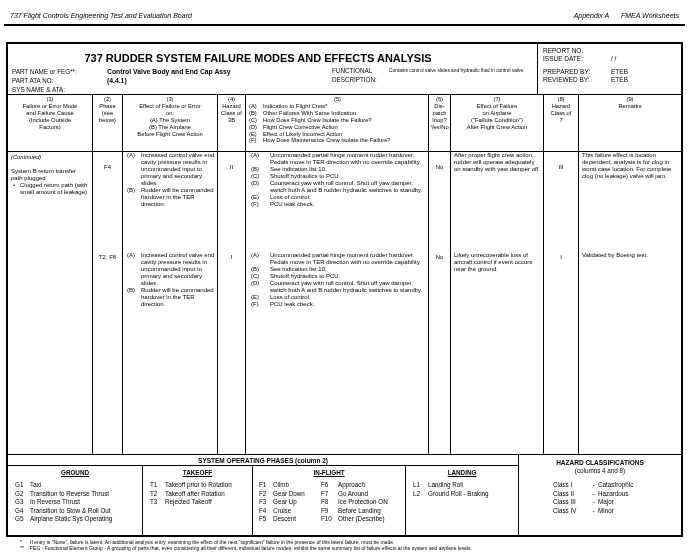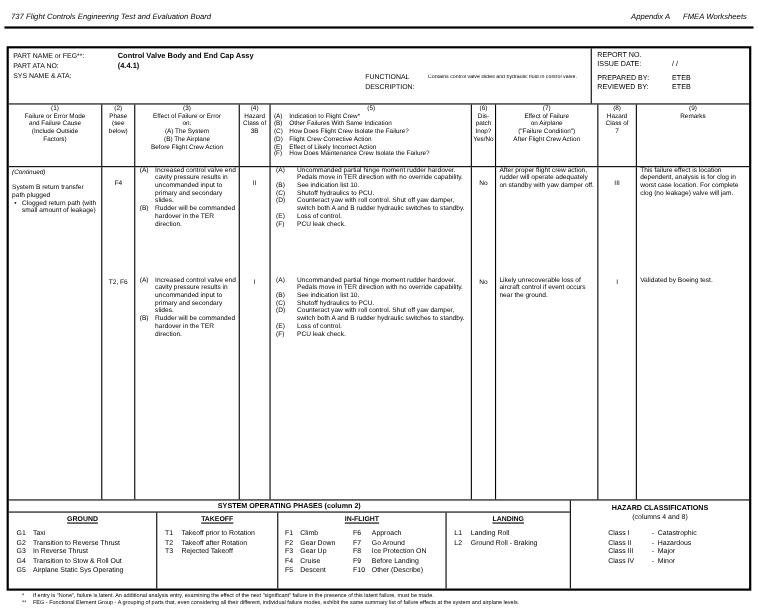--- a/index.html
+++ b/index.html
@@ -104,20 +104,21 @@
     <span>Appendix A</span>
     <span>FMEA Worksheets</span>
   </span>
 </div>
 <div class="toprule"></div>
 
 <div class="fmea">
 
   <div class="titlerow">
     <div class="titleleft">
+      <div class="tl-title">737 RUDDER SYSTEM FAILURE MODES AND EFFECTS ANALYSIS</div>
       <div class="tl-rows">
         <div class="tl-row">
           <span class="tl-lab">PART NAME or FEG**:</span>
           <span class="bold">Control Valve Body and End Cap Assy</span>
         </div>
         <div class="tl-row">
           <span class="tl-lab">PART ATA NO:</span>
           <span class="bold">(4.4.1)</span>
         </div>
         <div class="tl-row">

